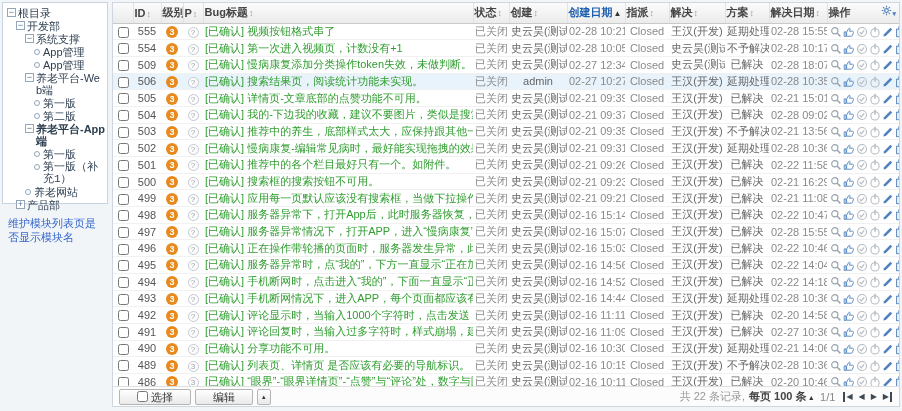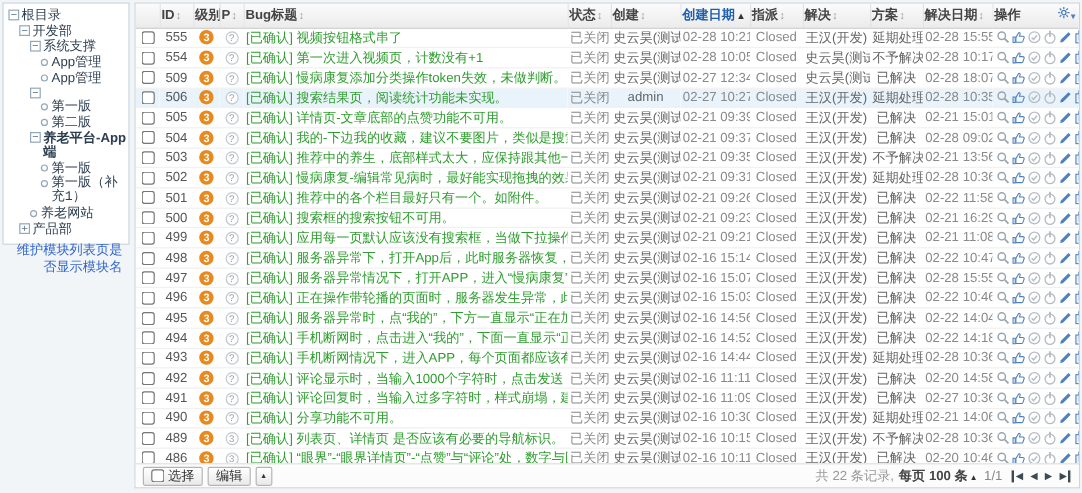--- a/index.html
+++ b/index.html
@@ -13,21 +13,21 @@
   #sidebar{position:absolute;left:2px;top:2px;width:106px;height:202px;background:#fff;border:1px solid #c9d4e0}
   .sb-head{height:20px;background:linear-gradient(#f5f9fc,#e1eaf2);border-bottom:1px solid #c9d4e0;display:flex;align-items:center;padding:0 3px;gap:3px}
   .sb-title{font-weight:bold;color:#223a55;font-size:11px;flex:1;white-space:nowrap;overflow:hidden}
   .sb-collapse{color:#667;cursor:pointer;font-size:9px;line-height:9px}
   #tree{padding:3px 1px 1px 2px}
   .tnode{display:flex;align-items:flex-start;line-height:12px;margin:1px 0;color:#2c3e50;cursor:pointer}
   .tnode .lab{white-space:normal;word-break:break-all}
   .tnode.bold .lab{font-weight:bold}
   .exp{width:9px;height:9px;border:1px solid #94a7ba;background:#fff;font-size:9px;line-height:7px;text-align:center;color:#55708a;margin-right:2px;flex:none;margin-top:1px;cursor:pointer}
   .leafdot{width:6px;height:6px;border:1px solid #94a7ba;border-radius:50%;margin-right:3px;flex:none;margin-top:3px;background:#fdfdfd}
-  #sb-links{padding:3px 5px;text-align:right;line-height:14px}
+  #sb-links{padding:3px 5px;text-align:left;line-height:14px}
   .sb-link{color:var(--link);cursor:pointer;display:inline}
 
   
   #main{position:absolute;left:112px;top:2px;width:788px;height:405px;background:#fff;border:1px solid #cfd6dd;overflow:hidden}
   #bugtable{border-collapse:collapse;table-layout:fixed;width:786px;font-size:11px}
   #bugtable thead th{height:20px;background:linear-gradient(#fbfbfb,#ebebeb);border-bottom:1px solid #c9c9c9;border-left:1px solid #e2e2e2;font-weight:bold;color:#444;white-space:nowrap;overflow:hidden;padding:0 1px;text-align:left;cursor:pointer}
   #bugtable thead th:first-child{border-left:none}
   .sort{color:#a0a0a0;font-size:9px;margin-left:1px;font-weight:normal}
   th.sorted .lbl{color:var(--sorted)}
   th.sorted .dir{color:#333;font-size:8px;margin-left:1px}
@@ -40,21 +40,21 @@
   .dark{color:#666}
   .badge-lvl{display:inline-block;width:12px;height:12px;border-radius:50%;background:var(--orange);color:#fff;font-size:9px;line-height:12px;font-weight:bold;text-align:center;cursor:pointer}
   .badge-p{display:inline-block;width:11px;height:11px;border-radius:50%;border:1px solid #c3c9cf;background:#fdfdfd;color:#9aa2aa;font-size:8px;line-height:10px;text-align:center;cursor:pointer}
   td.c-actions svg{vertical-align:middle;margin:0 0.5px;cursor:pointer}
   input[type=checkbox]{width:11px;height:11px;margin:0;vertical-align:middle}
   .gearwrap{float:right;margin-right:2px;cursor:pointer}
   .gearwrap .caret{font-size:7px;color:#4f81bd}
 
   
   #foot{position:absolute;left:0;right:0;bottom:0;height:20px;border-top:1px solid #e0e0e0;background:#fcfcfc;display:flex;align-items:center;padding:0 6px;gap:4px}
-  .btn{border:1px solid #b5b5b5;background:linear-gradient(#fff,#e9e9e9);border-radius:2px;font-size:11px;padding:0 6px;height:16px;line-height:14px;color:#333;cursor:pointer;display:inline-flex;align-items:center;gap:3px;font-family:inherit}
+  .btn{border:1px solid #b5b5b5;background:linear-gradient(#fff,#e9e9e9);border-radius:2px;font-size:11px;padding:0 17px;height:16px;line-height:14px;color:#333;cursor:pointer;display:inline-flex;align-items:center;gap:3px;font-family:inherit}
   .btn.sm{padding:0 4px;font-size:7px}
   .spacer{flex:1}
   .fnote{color:#999}
   .perpage{color:#444;font-weight:bold;cursor:pointer}
   .perpage .caret{font-size:7px;color:#333}
   .pageind{color:#888;margin:0 3px}
   .pgico{color:#3d4a55;font-size:8px;cursor:pointer;margin:0 1px;line-height:10px}
   .pgico.barl{border-left:2px solid #3d4a55;padding-left:1px}
   .pgico.barr{border-right:2px solid #3d4a55;padding-right:1px}
 </style>
@@ -78,20 +78,21 @@
       <div class="tnode" style="padding-left: 29px;">
         <span class="leafdot"></span>
         <span class="lab">App管理</span>
       </div>
       <div class="tnode" style="padding-left: 29px;">
         <span class="leafdot"></span>
         <span class="lab">App管理</span>
       </div>
       <div class="tnode" style="padding-left: 20px;">
         <span class="exp">−</span>
+        <span class="lab">养老平台-Web端</span>
       </div>
       <div class="tnode" style="padding-left: 29px;">
         <span class="leafdot"></span>
         <span class="lab">第一版</span>
       </div>
       <div class="tnode" style="padding-left: 29px;">
         <span class="leafdot"></span>
         <span class="lab">第二版</span>
       </div>
       <div class="tnode bold" style="padding-left: 20px;">

